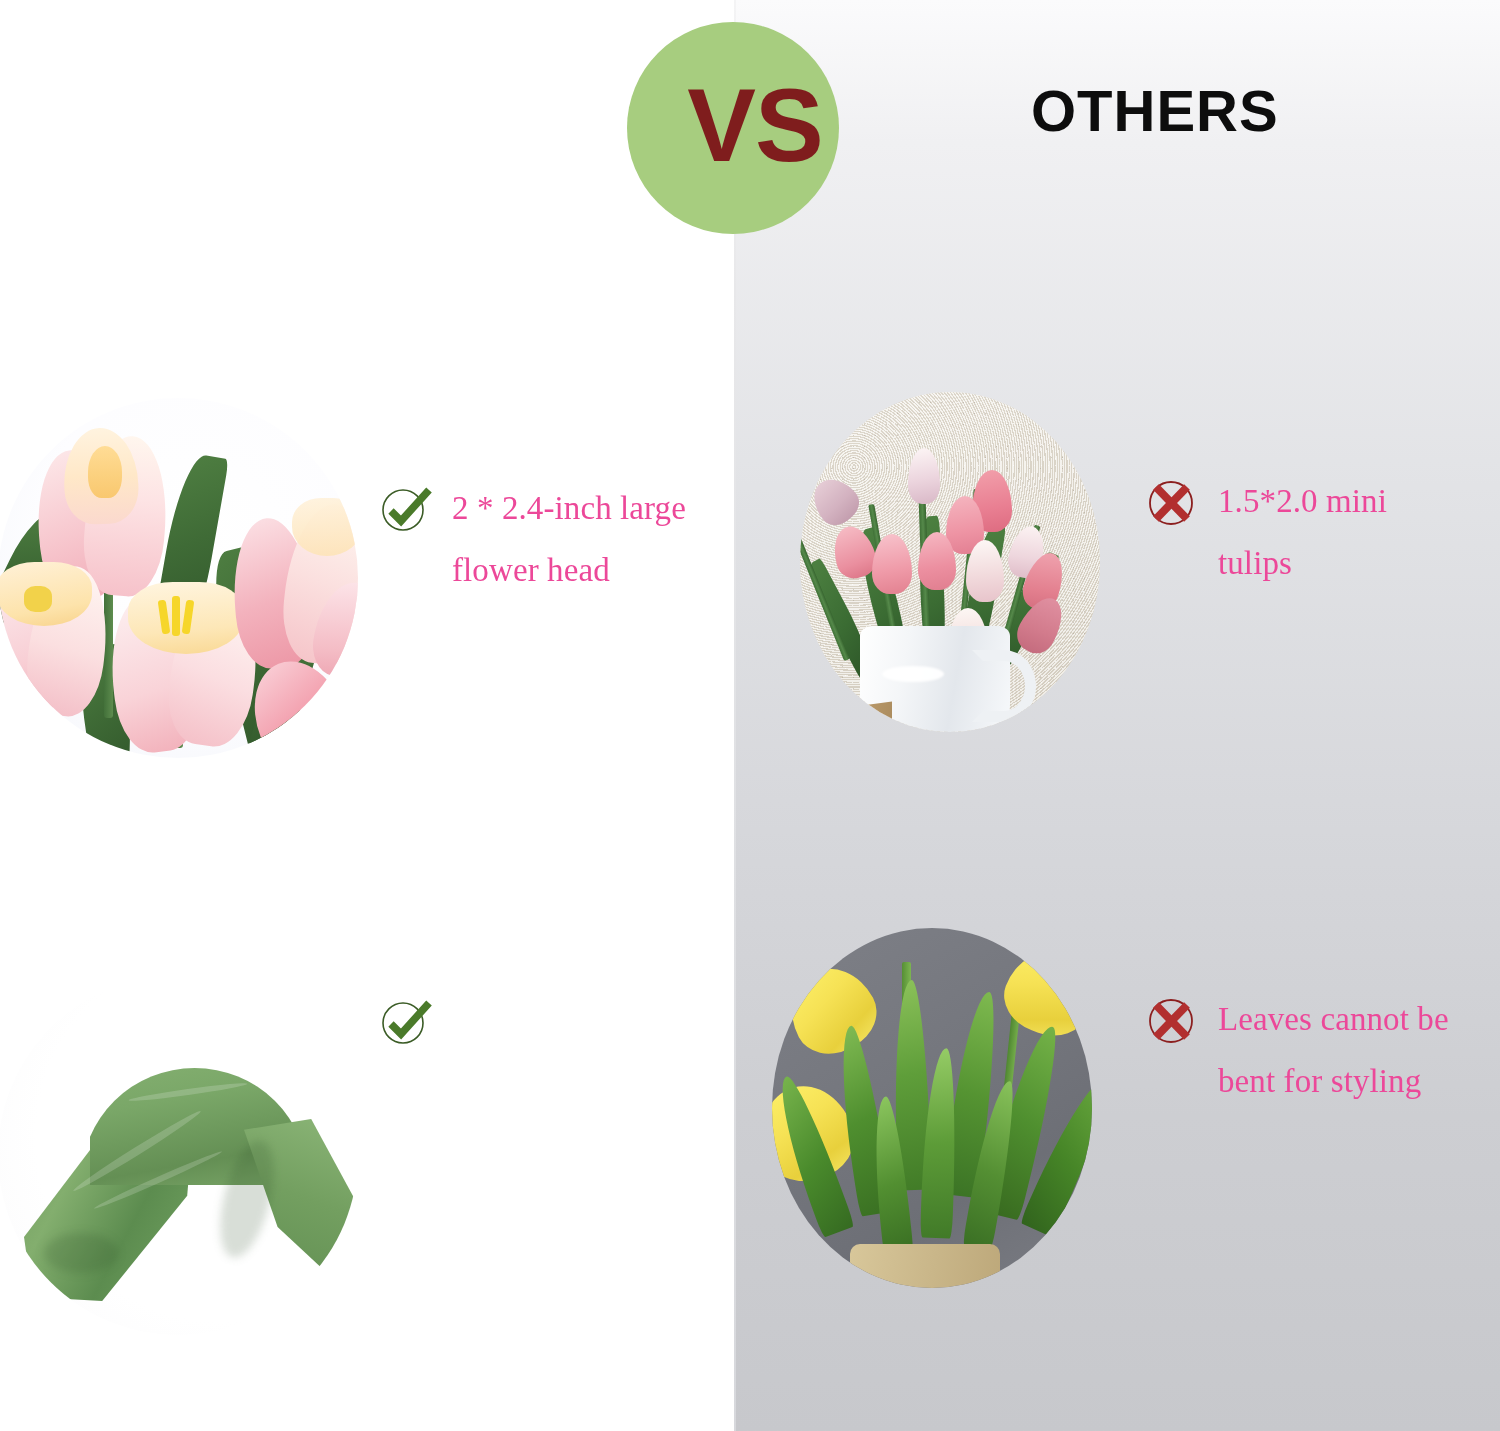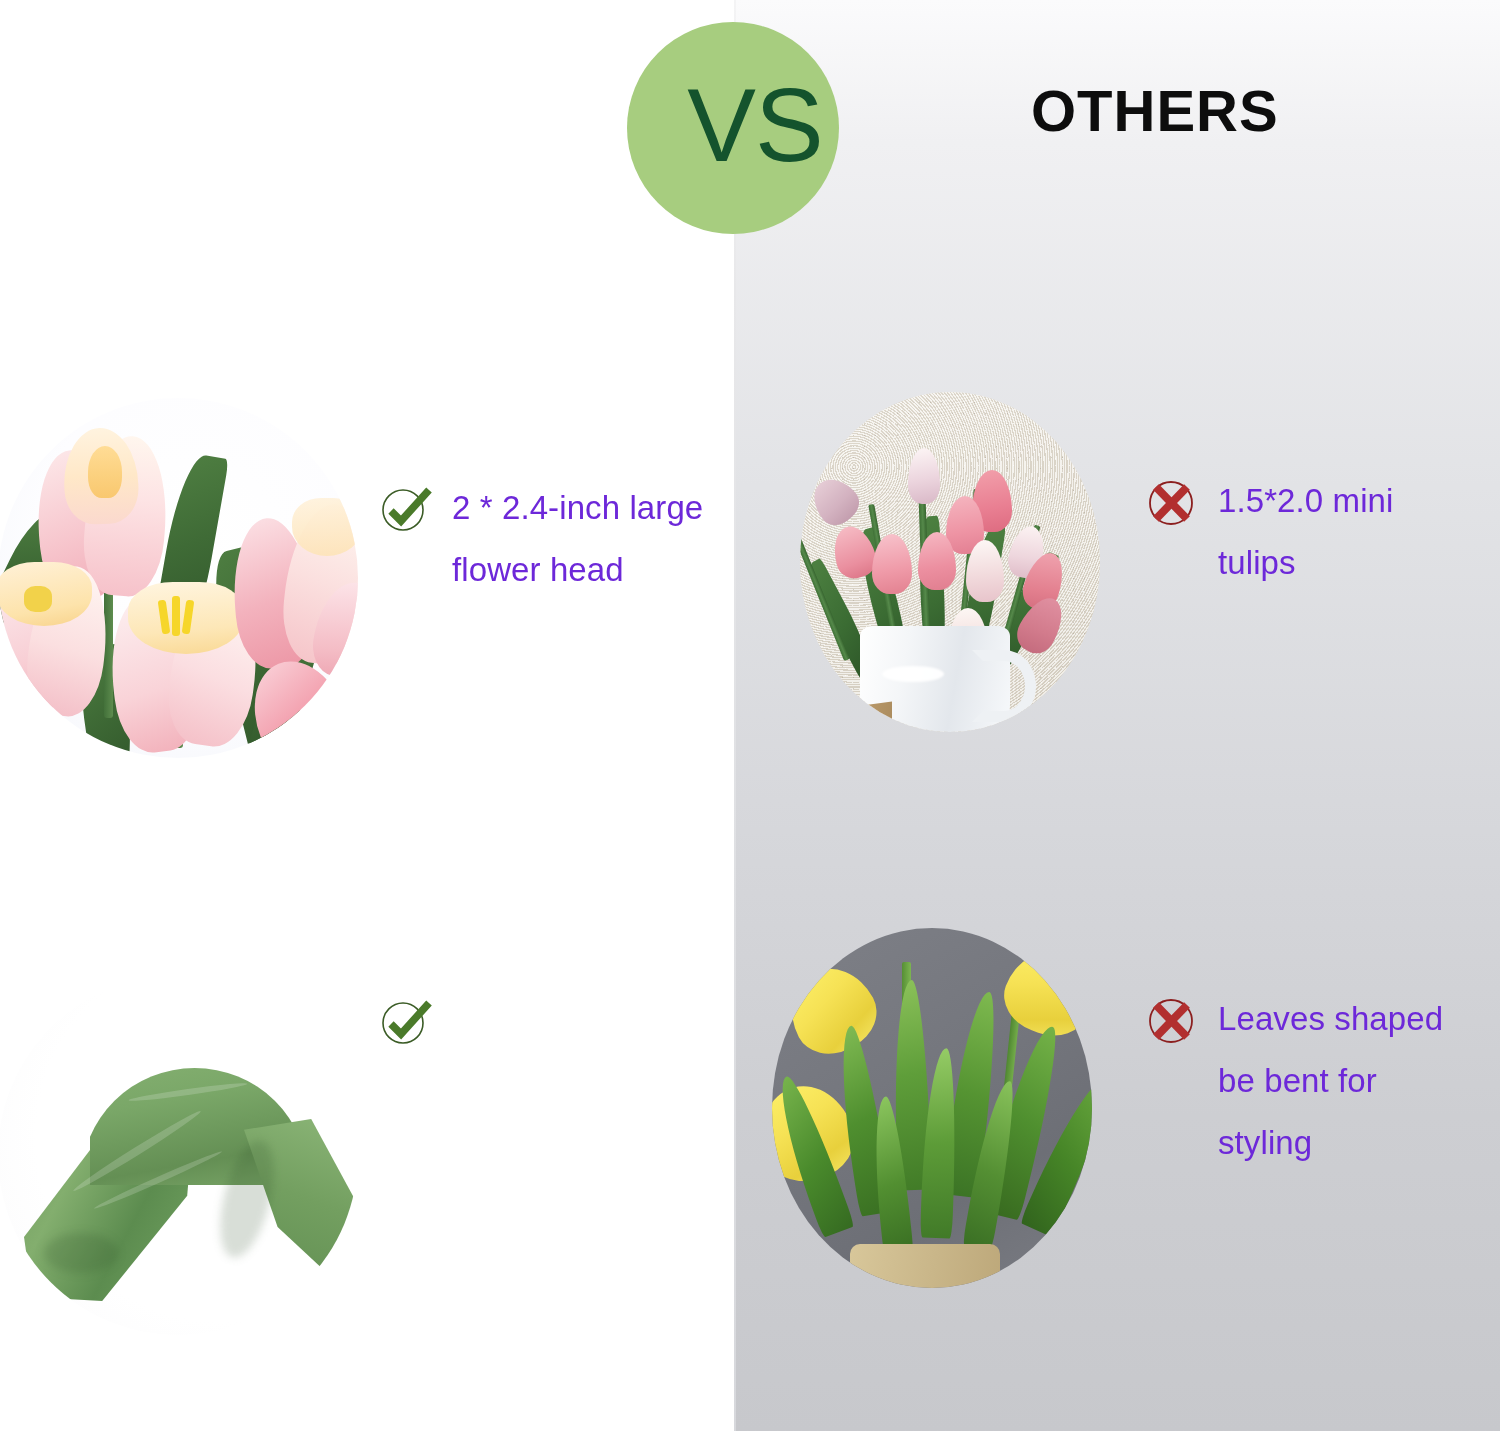--- a/index.html
+++ b/index.html
@@ -61,22 +61,22 @@
     left: 627px; top: 22px;
     width: 212px; height: 212px;
     border-radius: 50%;
     background: #a7cd7f;
     display: flex;
     align-items: center;
     justify-content: center;
   }
   .vs-badge span {
     font-size: 103px;
-    font-weight: normal;
-    color: #14532d;
+    font-weight: bold;
+    color: #7f1d1d;
     letter-spacing: -1px;
     line-height: 1;
     transform: translateY(-3px);
     margin-left: 44px;
   }
 
   
   .photo {
     position: absolute;
     border-radius: 50%;
@@ -241,22 +241,23 @@
     gap: 22px;
   }
   #feat-ours-1   { left: 380px;  top: 477px; width: 330px; }
   #feat-ours-2   { left: 380px;  top: 990px; width: 345px; }
   #feat-others-1 { left: 1146px; top: 470px; width: 320px; }
   #feat-others-2 { left: 1146px; top: 988px; width: 330px; }
 
   .feature .label {
     font-size: 33px;
     line-height: 62px;
-    color: #6d28d9;
+    color: #ec4899;
     letter-spacing: .1px;
+    font-family: Liberation Serif, serif;
   }
 
   .icon-wrap {
     position: relative;
     flex: 0 0 auto;
     width: 50px; height: 50px;
     margin-top: 8px;
   }
   .icon-wrap svg { display: block; overflow: visible; }
 
@@ -436,16 +437,16 @@
   </div>
 
   <div class="feature" id="feat-others-2">
     <span class="icon-wrap">
       <svg width="50" height="50" viewBox="0 0 50 50" aria-hidden="true">
         <circle cx="25" cy="25" r="21" fill="none" stroke="#8c1f1f" stroke-width="1.8"></circle>
         <path d="M10 9 L41 41" stroke="#b22f2f" stroke-width="8" stroke-linecap="butt"></path>
         <path d="M41 9 L10 41" stroke="#b22f2f" stroke-width="8" stroke-linecap="butt"></path>
       </svg>
     </span>
-    <span class="label">Leaves shaped be bent for styling</span>
+    <span class="label">Leaves cannot be bent for styling</span>
   </div>
 
 </div>
 
 </body></html>

